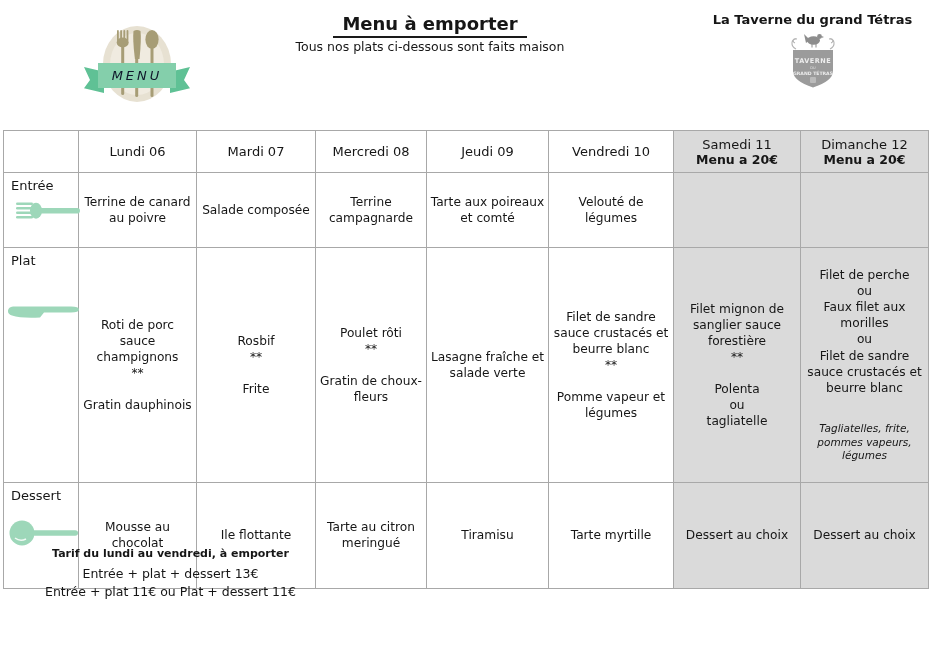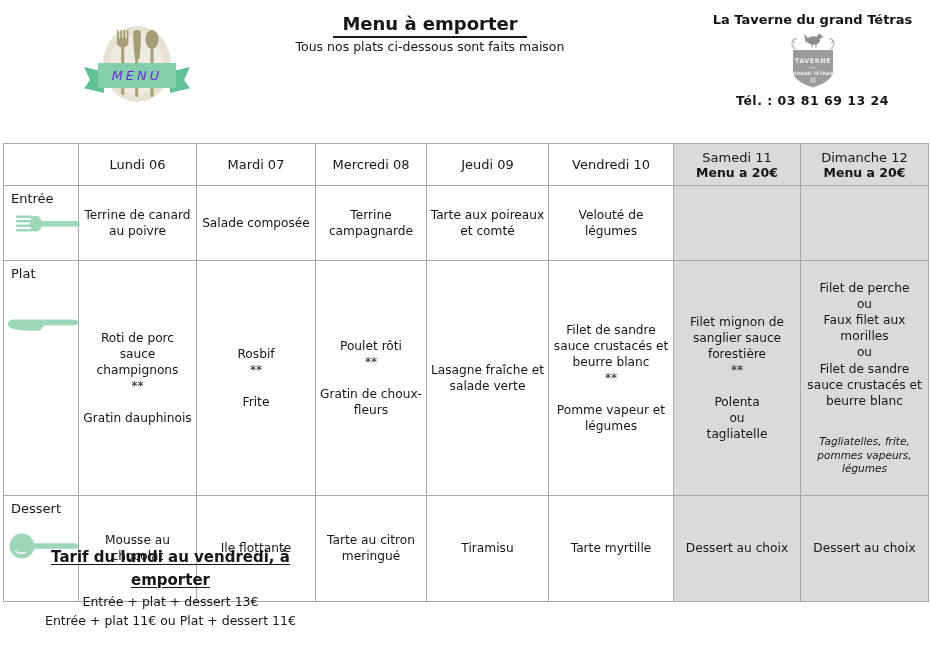--- a/index.html
+++ b/index.html
@@ -11,35 +11,35 @@
   .badge { position:absolute; left:84px; top:24px; width:106px; height:86px; }
   .plate { position:absolute; left:19px; top:2px; width:68px; height:76px; border-radius:50%; background:#e7e1d2; }
   .plate-inner { position:absolute; left:26px; top:9px; width:54px; height:62px; border-radius:50%; background:#f0ebe0; }
   .cutlery { position:absolute; left:30px; top:5px; }
   .ribbon { position:absolute; left:0; top:38px; width:106px; height:32px; }
   .tail { position:absolute; width:20px; height:26px; top:5px; background:#5fc195; }
   .tail.left  { left:0;  clip-path:polygon(0 0,100% 18%,100% 100%,0 82%,30% 50%); }
   .tail.right { right:0; clip-path:polygon(0 18%,100% 0,70% 50%,100% 82%,0 100%); }
   .band { position:absolute; left:14px; top:1px; width:78px; height:25px; background:#84cfab;
           display:flex; align-items:center; justify-content:center; }
-  .band span { color:#6d28d9; font-style:italic; font-size:13px; letter-spacing:3px; }
+  .band span { color:#0f172a; font-style:italic; font-size:13px; letter-spacing:3px; }
 
   .title-wrap { position:absolute; left:175px; top:13px; width:510px; text-align:center; }
   .main-title { font-size:18px; font-weight:bold; }
   .main-title span { border-bottom:2px solid #1a1a1a; padding:0 9px 2px;text-align:center; }
   .subtitle { margin-top:19px; font-size:14.5px; font-weight:bold; letter-spacing:.3px; }
   .tagline  { margin-top:5px; font-size:12.5px; }
 
   .brand { position:absolute; left:700px; top:12px; width:225px; text-align:center; }
   .brand-name { font-size:13px; font-weight:bold; }
   .brand-emblem { margin:2px auto 0; display:block; }
   .phone { font-size:12.5px; font-weight:bold; margin-top:2px; letter-spacing:.5px; }
 
   
-  table.menu { position:absolute; left:3px; top:143px; width:925px; border-collapse:collapse; table-layout:fixed; }
+  table.menu { position:absolute; left:3px; top:130px; width:925px; border-collapse:collapse; table-layout:fixed; }
   table.menu td, table.menu th { border:1px solid #a8a8a8; font-weight:normal; }
   td.ghost { border:none; background:#fff; }
   tr.r-head    { height:42px; }
   tr.r-entree  { height:75px; }
   tr.r-plat    { height:181px; }
   tr.r-dessert { height:106px; }
   th.day-head { text-align:center; vertical-align:middle; font-size:13px; padding:2px; }
   .day-sub { font-weight:bold; font-size:12.5px; }
   td.cell { text-align:center; vertical-align:middle; font-size:12.2px; line-height:1.32;
             padding:3px 3px; white-space:pre-line; }
@@ -47,21 +47,21 @@
   td.row-head { position:relative; vertical-align:top; font-size:13px;text-decoration:underline; }
   .row-label { position:absolute; top:5px; left:7px; }
   .row-icon { position:absolute; }
   .icon-fork  { top:29px; left:12px; }
   .icon-knife { top:57px; left:3px; }
   .icon-spoon { top:36px; left:5px; }
   .note { font-style:italic; font-size:10.5px; margin-top:10px; line-height:1.3; }
 
   
   .tarif { position:absolute; left:28px; top:546px; width:285px; text-align:center; font-size:12.5px; line-height:1.5; }
-  .tarif-title { font-weight:bold; text-decoration:underline; text-underline-offset:2px; margin-bottom:2px; font-size:15px; }
+  .tarif-title { font-weight:bold; text-underline-offset:2px; margin-bottom:2px; font-size:11px; }
 </style>
 </head>
 <body>
 
 <div class="page">
 
   <div class="badge">
     <div class="plate"></div>
     <div class="plate-inner"></div>
     <svg class="cutlery" width="46" height="70" viewBox="0 0 46 70">
@@ -106,21 +106,20 @@
         <polygon points="35.5,7 38,8 35.5,9"></polygon>
         <rect x="25.5" y="15" width="1" height="3.5"></rect>
         <rect x="29.5" y="15" width="1" height="3.5"></rect>
       </g>
       <path d="M7,21 L47,21 L47,42 Q47,52 27,58.5 Q7,52 7,42 Z" fill="#9b9b9b"></path>
       <text x="27" y="34" text-anchor="middle" font-size="6.5" font-weight="bold" fill="#ededed" letter-spacing="0.5">TAVERNE</text>
       <text x="27" y="39.5" text-anchor="middle" font-size="3.6" fill="#e2e2e2">DU</text>
       <text x="27" y="45.5" text-anchor="middle" font-size="4.6" font-weight="bold" fill="#ededed">GRAND TÉTRAS</text>
       <rect x="24" y="48" width="6" height="6" rx="1" fill="#c3c3c3" opacity="0.8"></rect>
     </svg>
-    <div class="phone">Tél. : 03 81 69 13 24</div>
   </div>
 
   <table class="menu">
     <colgroup>
       <col style="width:75px">
         <col style="width:118px">
         <col style="width:119px">
         <col style="width:111px">
       <col style="width:122px">
         <col style="width:125px">

